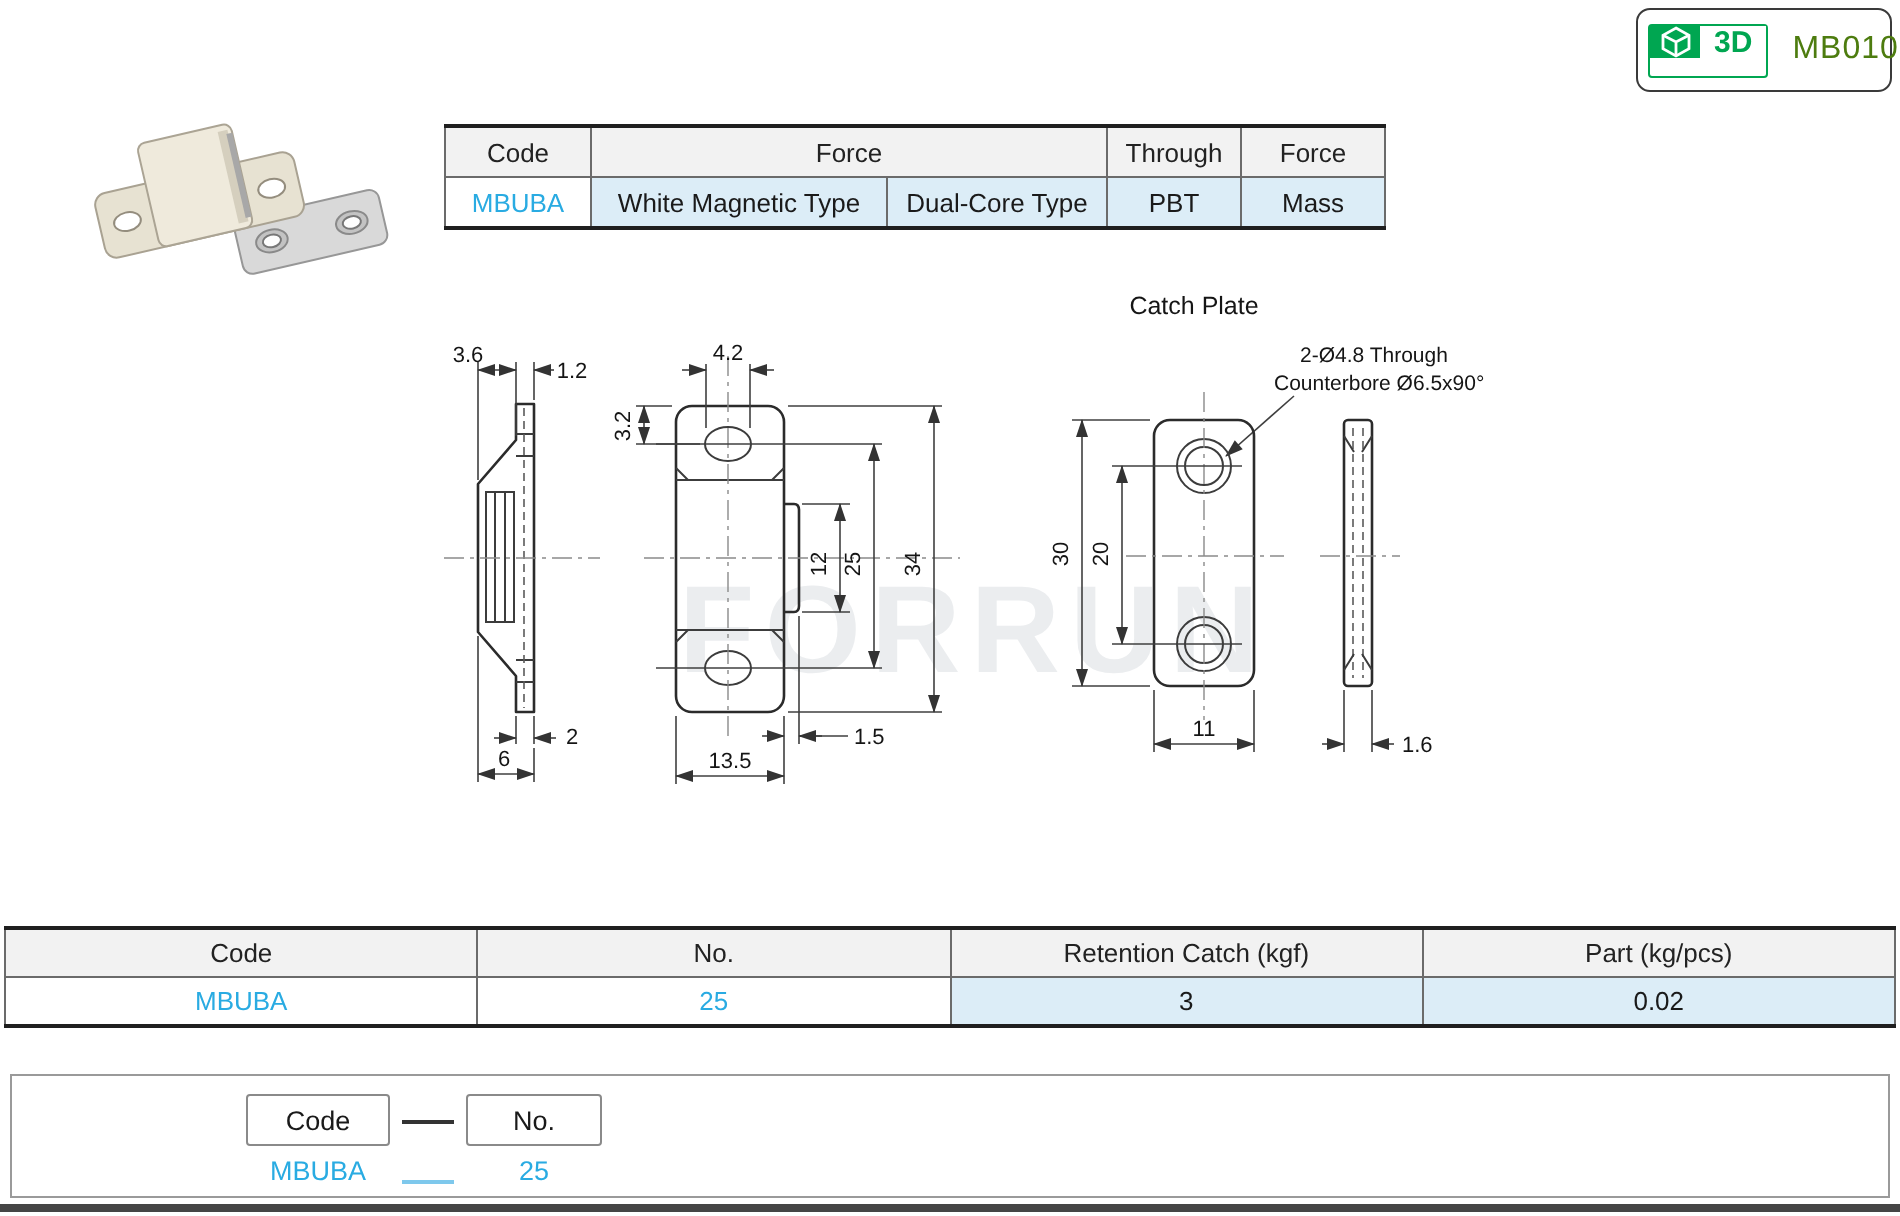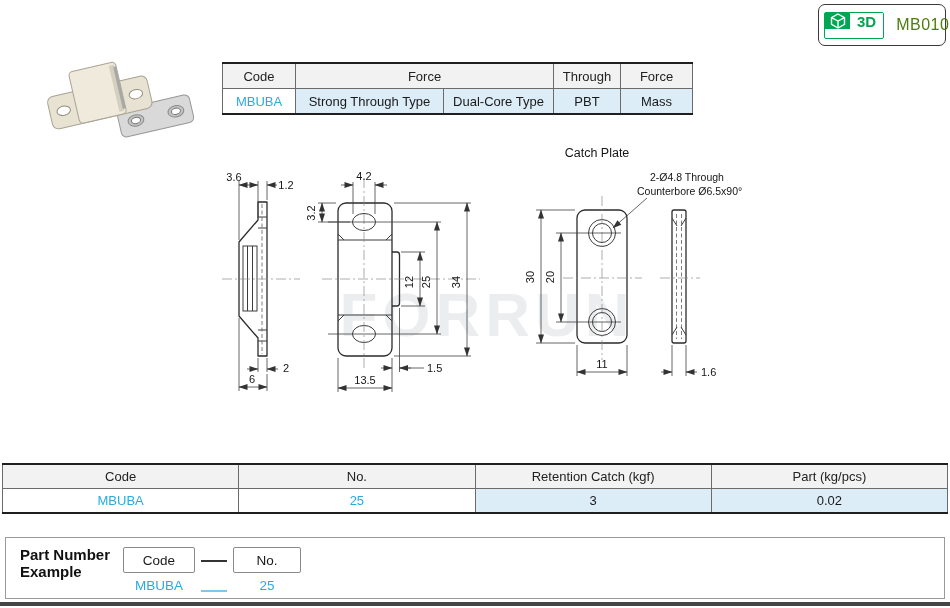--- a/index.html
+++ b/index.html
@@ -100,21 +100,21 @@
     </colgroup>
   <tbody>
       <tr>
     <th>Code</th>
     <th colspan="2">Force</th>
     <th>Through</th>
     <th>Force</th>
   </tr>
   <tr>
     <td class="codecell">MBUBA</td>
-    <td class="bluebg">Strong Through Type</td>
+    <td class="bluebg">White Magnetic Type</td>
     <td class="bluebg">Dual-Core Type</td>
     <td class="bluebg">PBT</td>
     <td class="bluebg">Mass</td>
   </tr>
 </tbody>
   </table>
 
 <svg style="position:absolute;left:0;top:140px" width="950" height="320" viewBox="0 140 950 320">
   <defs>
     <marker id="arr" markerUnits="userSpaceOnUse" markerWidth="10" markerHeight="8" refX="9" refY="4" orient="auto-start-reverse">
@@ -260,24 +260,20 @@
   <tr>
     <td class="codecell">MBUBA</td>
     <td class="codecell">25</td>
     <td class="bluebg">3</td>
     <td class="bluebg">0.02</td>
   </tr>
 </tbody>
   </table>
 
 <div class="pn-box">
-  <div class="pn-title">
-    <div>Part Number</div>
-    <div>Example</div>
-  </div>
   <div class="pn-field pn-code">Code</div>
   <div class="pn-dash"></div>
   <div class="pn-field pn-no">No.</div>
   <div class="pn-val v1">MBUBA</div>
   <div class="pn-dash2"></div>
   <div class="pn-val v2">25</div>
 </div>
 
 <div class="bottom-bar"></div>
 

